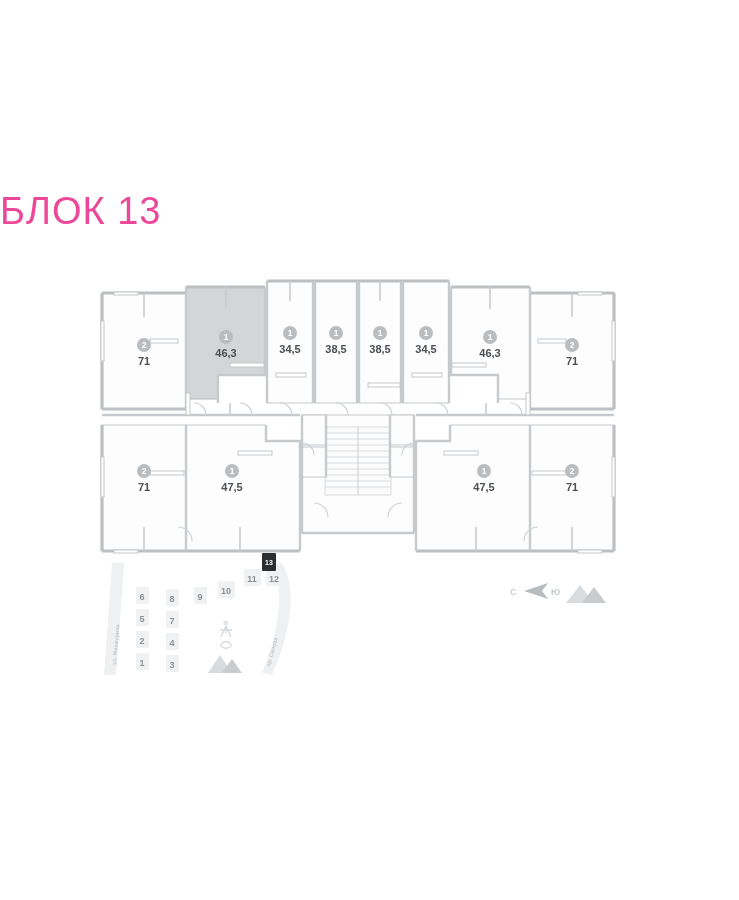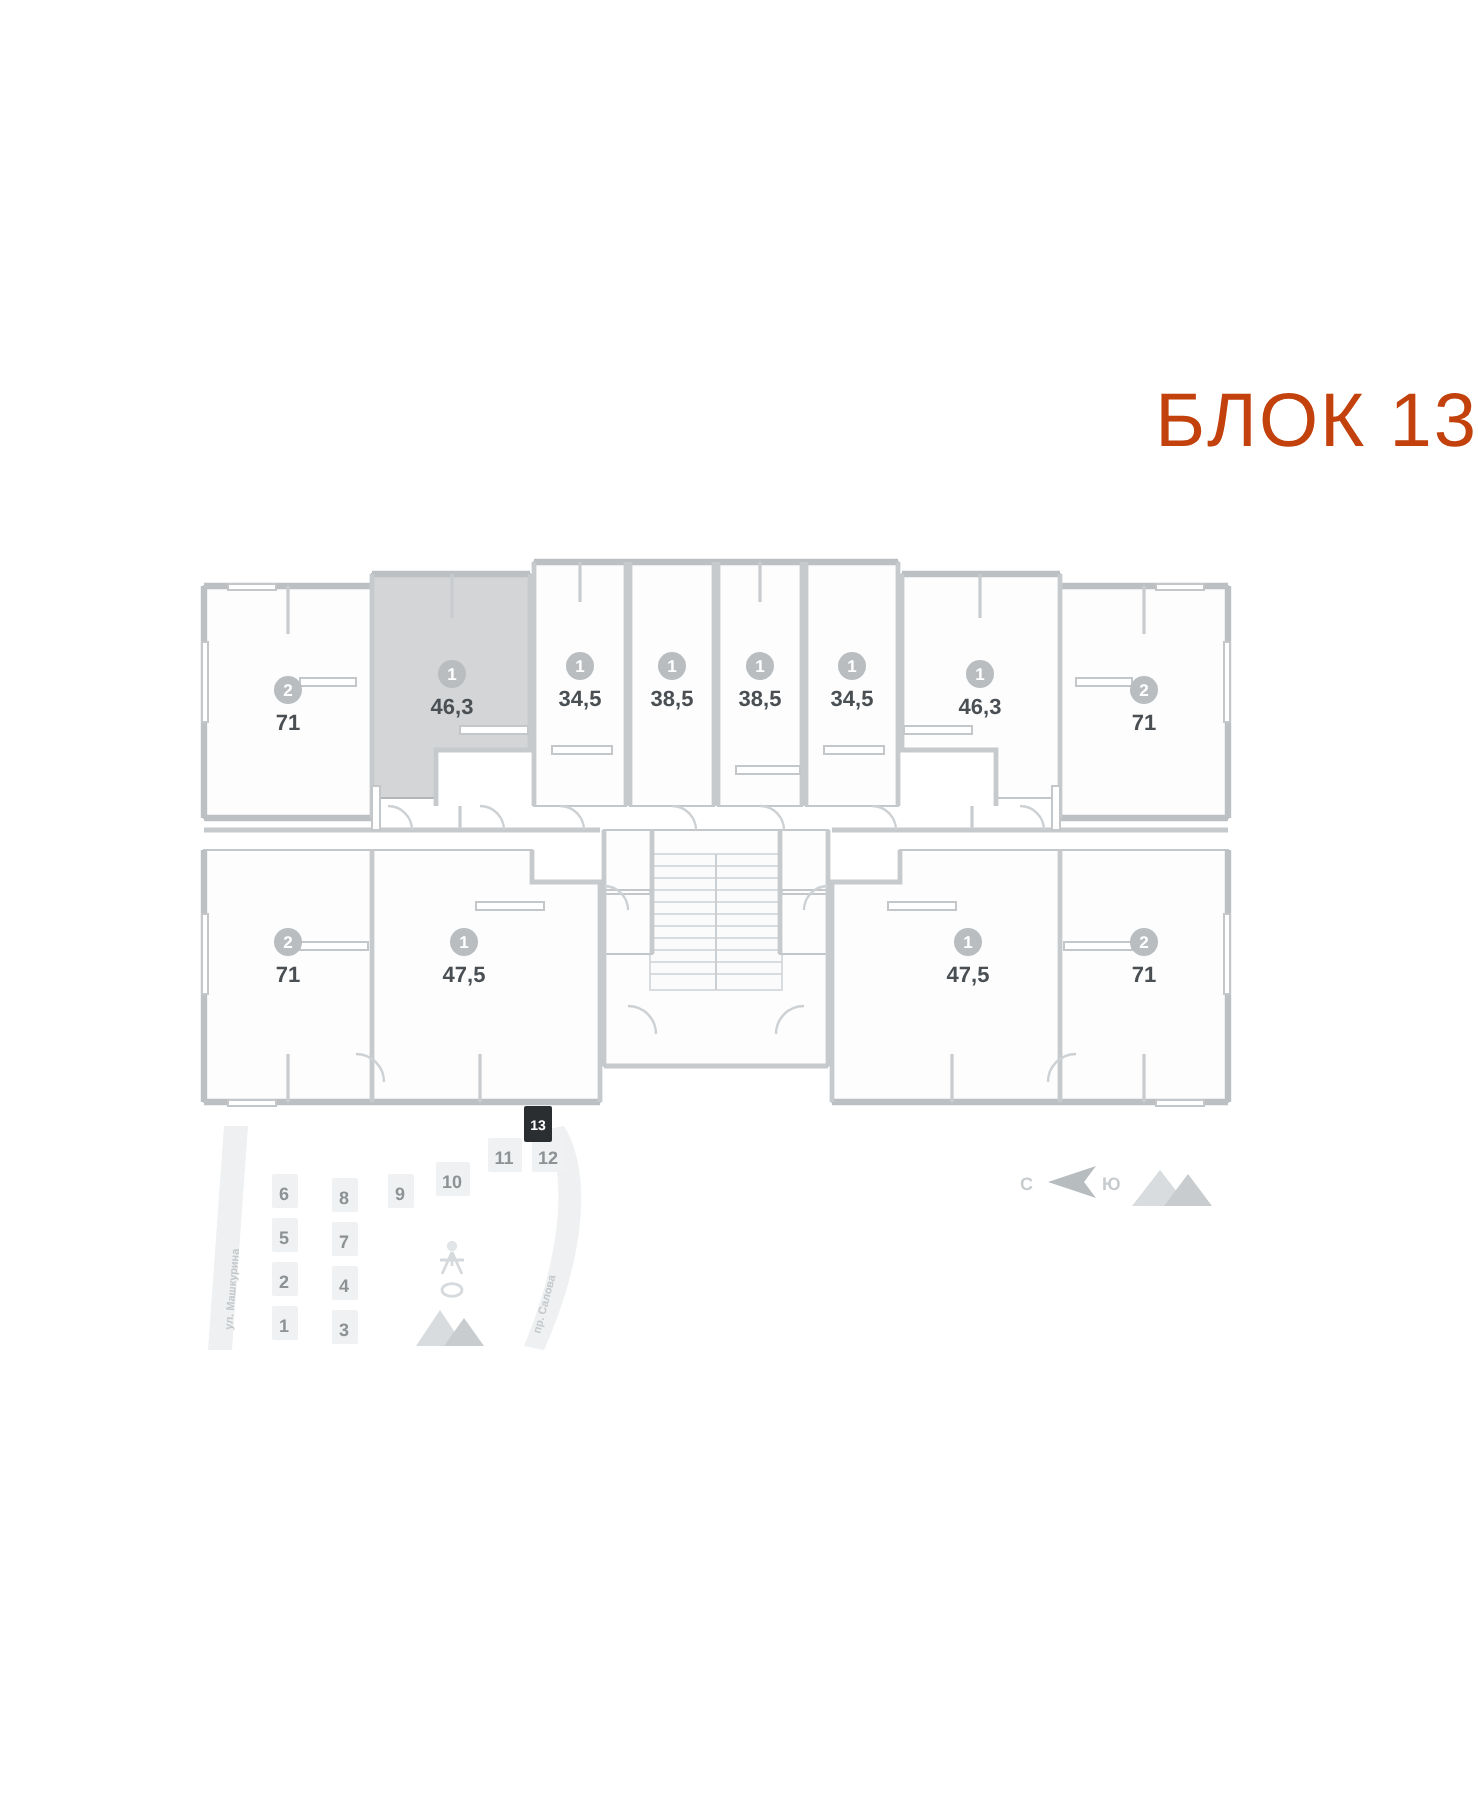--- a/index.html
+++ b/index.html
@@ -3,22 +3,22 @@
 <meta charset="utf-8">
 <style>
   html,body{margin:0;padding:0;}
   body{
     width:739px;height:900px;background:#ffffff;
     font-family:"Liberation Sans","DejaVu Sans",sans-serif;
     overflow:hidden;position:relative;
   }
   #page-title{
     position:absolute;left:0;top:190px;width:739px;
-    text-align:right;font-size:38px;letter-spacing:1px;
-    color:#c2410c;font-weight:400;
+    text-align:left;font-size:38px;letter-spacing:1px;
+    color:#ec4899;font-weight:400;
   }
   #floorplan-wrap{position:absolute;left:90px;top:275px;width:560px;height:290px;}
   #siteplan-wrap{position:absolute;left:90px;top:555px;width:560px;height:145px;}
   svg{display:block;overflow:visible;}
   .fp-room{fill:#fdfdfd;stroke:#c3c7ca;stroke-width:1;}
   .fp-sel{fill:#d4d5d6;stroke:#b3b6b9;stroke-width:1;}
   .fp-wall{stroke:#bcc0c3;stroke-width:3.2;stroke-linecap:butt;fill:none;}
   .fp-wall-thin{stroke:#c8cccf;stroke-width:1.6;fill:none;}
   .fp-wall-in{stroke:#c6cacd;stroke-width:2.4;fill:none;}
   .fp-door{stroke:#cdd1d4;stroke-width:1.2;fill:none;}

